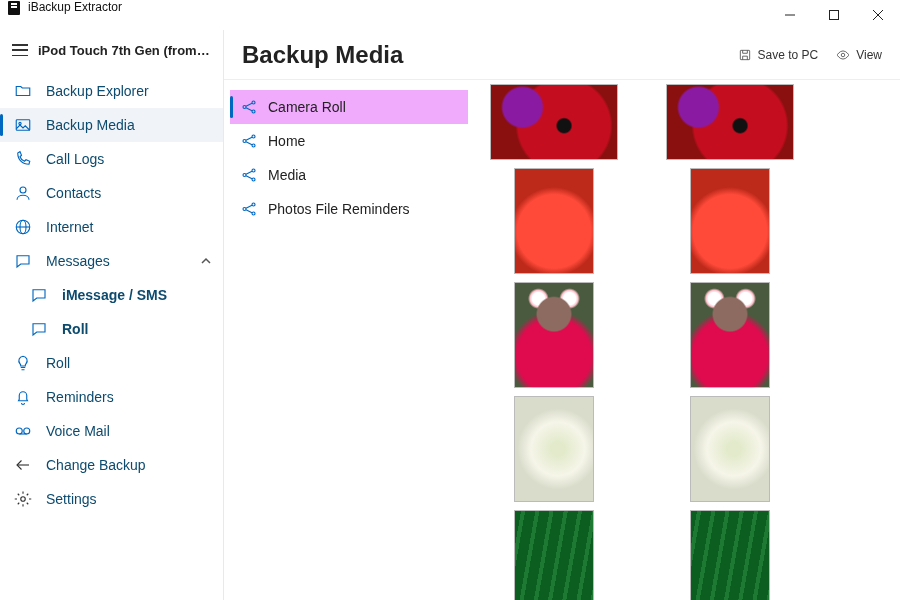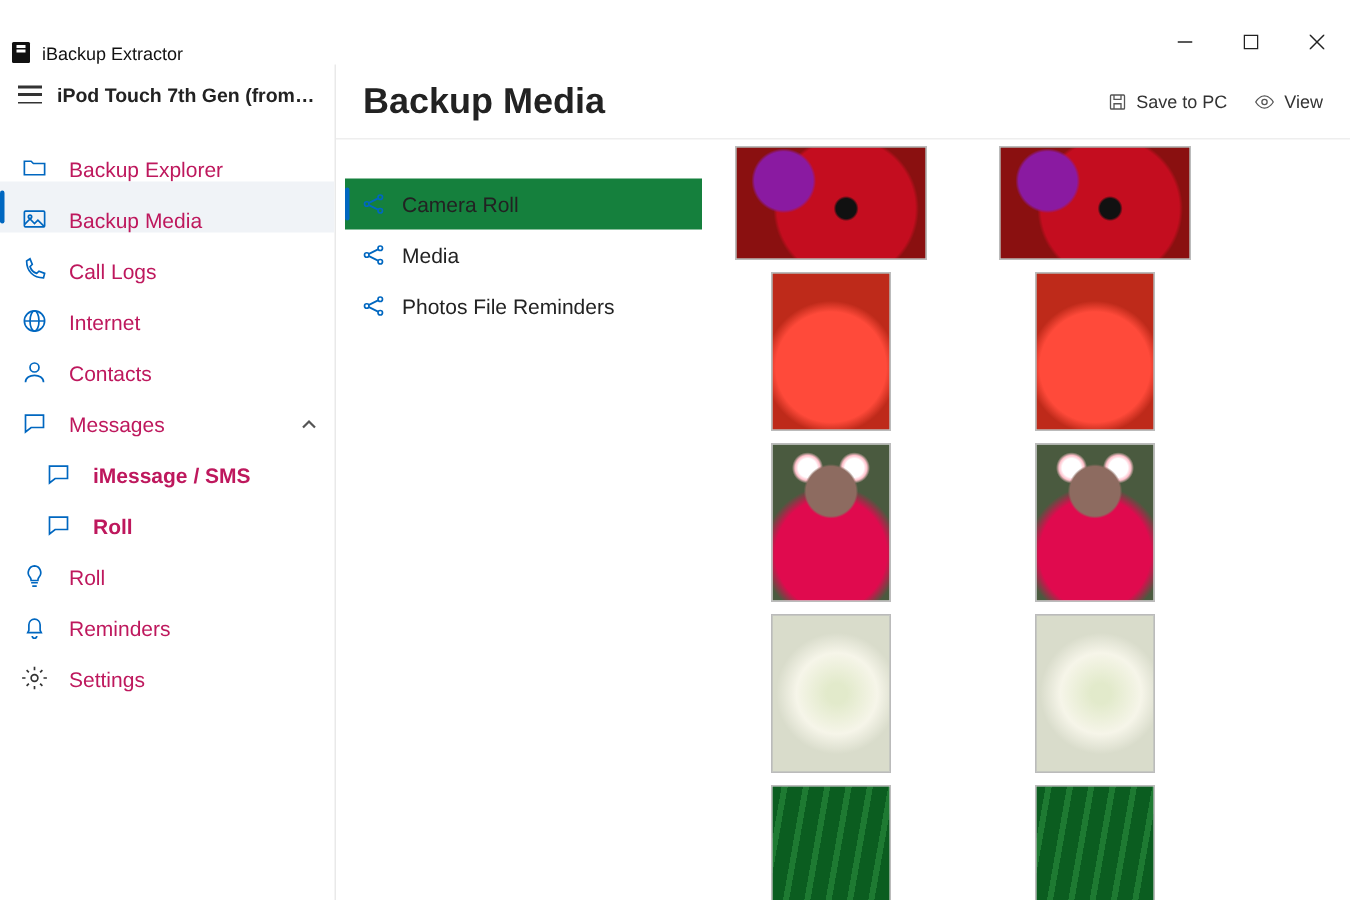--- a/index.html
+++ b/index.html
@@ -1,47 +1,47 @@
 <!DOCTYPE html>
 <html><head>
 <meta charset="utf-8">
 <style>
   * { box-sizing: border-box; margin: 0; padding: 0; }
   html, body { width: 900px; height: 600px; font-family: "Segoe UI", Arial, sans-serif; font-size: 13px; color: #222; background: #fff; overflow: hidden; }
-  .titlebar { height: 30px; display: flex; align-items: flex-end; padding-left: 6px; margin-top: 13px; }
+  .titlebar { height: 30px; display: flex; align-items: flex-start; padding-left: 6px; }
   .titlebar .app-icon { width: 16px; height: 16px; margin-right: 6px; display:flex; align-items:center; justify-content:center; }
   .titlebar .app-name { font-size: 12px; color:#111; }
   .win-controls { margin-left: auto; display: flex; }
   .win-btn { width: 44px; height: 30px; display:flex; align-items:center; justify-content:center; }
   .win-btn svg { width: 10px; height: 10px; }
   .body { display:flex; height: calc(600px - 30px); }
   .sidebar { width: 224px; border-right: 1px solid #e9e9e9; display:flex; flex-direction:column; overflow:hidden; }
   .sb-header { height: 40px; display:flex; align-items:center; gap:10px; padding: 0 12px; }
   .hamburger { width:16px; height:12px; display:flex; flex-direction:column; justify-content:space-between; }
   .hamburger span { display:block; height:1.5px; background:#333; }
   .device-name { font-weight:600; font-size:13px; white-space:nowrap; overflow:hidden; text-overflow:ellipsis; flex:1; }
   .sb-list { flex:1; overflow:auto; padding-top:4px; }
-  .sb-item { display:flex; align-items:flex-end; height:34px; padding: 0 12px 0 14px; gap:14px; font-size:14px; color:#be185d; cursor:default; position:relative; }
+  .sb-item { display:flex; align-items:center; height:34px; padding: 0 12px 0 14px; gap:14px; font-size:14px; color:#0c4a6e; cursor:default; position:relative; }
   .sb-item .ic { width:18px; height:18px; display:flex; align-items:center; justify-content:center; color:#0067c0; }
   .sb-item .ic svg { width:18px; height:18px; stroke:#0067c0; fill:none; stroke-width:1.5; }
   .sb-item.dark .ic svg { stroke:#333; }
   .sb-item.selected { background:#f0f3f7; }
   .sb-item.selected::before { content:""; position:absolute; left:0; top:6px; bottom:6px; width:3px; background:#0067c0; border-radius:2px; }
   .sb-item .chev { margin-left:auto; color:#555; }
   .sb-sub { padding-left: 30px; font-weight: bold; }
   .content { flex:1; display:flex; flex-direction:column; }
   .content-header { height:50px; display:flex; align-items:center; padding: 0 18px; border-bottom:1px solid #eee; }
   .page-title { font-size:24px; font-weight:600; }
   .header-actions { margin-left:auto; display:flex; gap:18px; }
   .hact { display:flex; align-items:flex-start; gap:6px; font-size:12px; color:#333; }
   .hact svg { width:14px; height:14px; stroke:#555; fill:none; stroke-width:1.5; }
   .content-body { flex:1; display:flex; overflow:hidden; }
   .album-pane { width:250px; padding:10px 6px; }
   .album-item { display:flex; align-items:center; height:34px; padding:0 10px; gap:10px; font-size:14px; color:#222; position:relative; }
-  .album-item.selected { background:#15803d;margin-top:16px; }
+  .album-item.selected { background:#f0abfc; }
   .album-item.selected::before { content:""; position:absolute; left:0; top:6px; bottom:6px; width:3px; background:#0067c0; border-radius:2px; }
   .album-item .ic { width:18px; height:18px; }
   .album-item .ic svg { width:18px; height:18px; stroke:#0067c0; fill:none; stroke-width:1.5; }
   .thumb-pane { flex:1; overflow-y:scroll; padding:4px 8px 4px 16px; display:flex; flex-wrap:wrap; gap:8px 48px; align-content:flex-start; }
   .thumb { background:#999; border:1px solid #bbb; }
   .t-wide { width:128px; height:76px; }
   .t-tall { width:80px; height:106px; }
   .thumb-col { display:flex; flex-direction:column; gap:8px; align-items:center; }
   .thumb-grid { display:flex; gap:48px; }
   
@@ -121,35 +121,35 @@
         <span class="ic">
             <svg viewBox="0 0 24 24">
               <path d="M5 4c0 9 6 15 15 15l1-4-5-2-2 2c-3-1-5-3-6-6l2-2-2-5z"></path>
             </svg>
           </span>
         <span>Call Logs</span>
       </div>
       <div class="sb-item">
         <span class="ic">
             <svg viewBox="0 0 24 24">
+              <circle cx="12" cy="8" r="4"></circle>
+              <path d="M4 21c0-4 4-6 8-6s8 2 8 6"></path>
+            </svg>
+          </span>
+        <span>Contacts</span>
+      </div>
+      <div class="sb-item">
+        <span class="ic">
+            <svg viewBox="0 0 24 24">
               <circle cx="12" cy="12" r="9"></circle>
               <ellipse cx="12" cy="12" rx="4" ry="9"></ellipse>
               <line x1="3" y1="12" x2="21" y2="12"></line>
             </svg>
           </span>
         <span>Internet</span>
-      </div>
-      <div class="sb-item">
-        <span class="ic">
-            <svg viewBox="0 0 24 24">
-              <circle cx="12" cy="8" r="4"></circle>
-              <path d="M4 21c0-4 4-6 8-6s8 2 8 6"></path>
-            </svg>
-          </span>
-        <span>Contacts</span>
       </div>
       <div class="sb-item">
         <span class="ic">
             <svg viewBox="0 0 24 24">
               <path d="M4 5h16v11H9l-5 4z"></path>
             </svg>
           </span>
         <span>Messages</span>
         <span class="chev"><svg width="10" height="10" viewBox="0 0 10 10">
               <path d="M1 7l4-4 4 4" fill="none" stroke="#555" stroke-width="1.5"></path>
@@ -179,20 +179,39 @@
           </span>
         <span>Roll</span>
       </div>
       <div class="sb-item">
         <span class="ic">
             <svg viewBox="0 0 24 24">
               <path d="M6 17h12l-1-2V10a5 5 0 10-10 0v5zM10 20a2 2 0 004 0"></path>
             </svg>
           </span>
         <span>Reminders</span>
+      </div>
+      <div class="sb-item">
+        <span class="ic">
+            <svg viewBox="0 0 24 24">
+              <circle cx="7" cy="12" r="4"></circle>
+              <circle cx="17" cy="12" r="4"></circle>
+              <line x1="7" y1="16" x2="17" y2="16"></line>
+            </svg>
+          </span>
+        <span>Voice Mail</span>
+      </div>
+      <div class="sb-item dark">
+        <span class="ic">
+            <svg viewBox="0 0 24 24">
+              <line x1="20" y1="12" x2="4" y2="12"></line>
+              <path d="M10 6l-6 6 6 6"></path>
+            </svg>
+          </span>
+        <span>Change Backup</span>
       </div>
       <div class="sb-item dark">
         <span class="ic">
             <svg viewBox="0 0 24 24">
               <circle cx="12" cy="12" r="3"></circle>
               <path d="M12 2v3M12 19v3M4 12H1M23 12h-3M5 5l2 2M17 17l2 2M19 5l-2 2M7 17l-2 2"></path>
             </svg>
           </span>
         <span>Settings</span>
       </div>
@@ -223,20 +242,30 @@
       <div class="album-pane">
         <div class="album-item selected">
           <span class="ic"><svg viewBox="0 0 24 24">
                 <circle cx="6" cy="12" r="2"></circle>
                 <circle cx="18" cy="6" r="2"></circle>
                 <circle cx="18" cy="18" r="2"></circle>
                 <line x1="8" y1="11" x2="16" y2="7"></line>
                 <line x1="8" y1="13" x2="16" y2="17"></line>
               </svg></span>
           <span>Camera Roll</span>
+        </div>
+        <div class="album-item">
+          <span class="ic"><svg viewBox="0 0 24 24">
+                <circle cx="6" cy="12" r="2"></circle>
+                <circle cx="18" cy="6" r="2"></circle>
+                <circle cx="18" cy="18" r="2"></circle>
+                <line x1="8" y1="11" x2="16" y2="7"></line>
+                <line x1="8" y1="13" x2="16" y2="17"></line>
+              </svg></span>
+          <span>Home</span>
         </div>
         <div class="album-item">
           <span class="ic"><svg viewBox="0 0 24 24">
                 <circle cx="6" cy="12" r="2"></circle>
                 <circle cx="18" cy="6" r="2"></circle>
                 <circle cx="18" cy="18" r="2"></circle>
                 <line x1="8" y1="11" x2="16" y2="7"></line>
                 <line x1="8" y1="13" x2="16" y2="17"></line>
               </svg></span>
           <span>Media</span>

